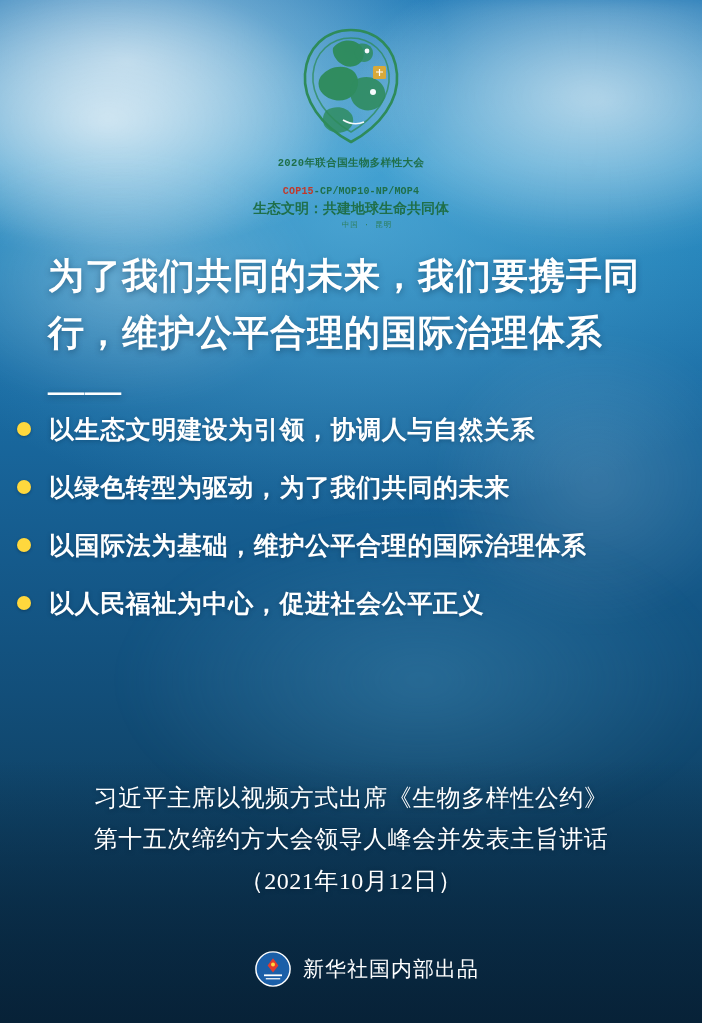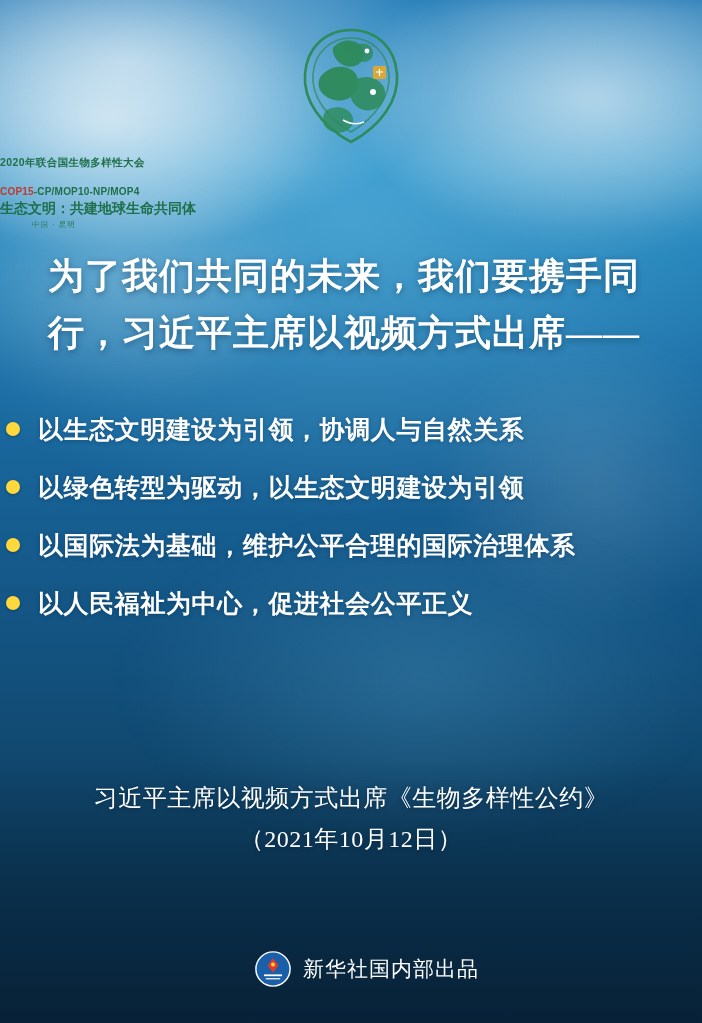--- a/index.html
+++ b/index.html
@@ -70,21 +70,22 @@
     background: radial-gradient(ellipse at 50% 50%, rgba(255,255,255,0.14), rgba(255,255,255,0) 70%);
     filter: blur(12px);
   }
 
   
   .emblem-wrap {
     position: absolute;
     top: 22px;
     left: 0;
     width: 702px;
-    text-align: left;
+    text-align: center;
+    font-family: Liberation Mono, monospace;
   }
   .emblem-art {
     width: 140px;
     height: 128px;
     margin: 0 auto;
     display: block;
   }
   .emblem-line1 {
     margin-top: 6px;
     font-size: 10.5px;
@@ -128,21 +129,21 @@
     font-size: 36px;
     line-height: 1.58;
     letter-spacing: 1px;
     text-shadow: 0 2px 6px rgba(0,40,70,0.45);
   }
 
   
   .bullets {
     position: absolute;
     top: 400px;
-    left: 6px;
+    left: 17px;
     width: 660px;
   }
   .bullet-row {
     display: flex;
     align-items: center;
     height: 58px;
   }
   .bullet-dot {
     width: 14px;
     height: 14px;
@@ -235,44 +236,45 @@
     <div class="emblem-line1">2020年联合国生物多样性大会</div>
     <div class="emblem-line2">
       <span>COP15</span><span class="sub">-CP/MOP10-NP/MOP4</span>
     </div>
     <div class="emblem-line3">生态文明：共建地球生命共同体</div>
     <div class="emblem-line4">中国 · 昆明</div>
   </div>
 
   <div class="headline">
     <div>为了我们共同的未来，我们要携手同</div>
-    <div>行，习近平主席以视频方式出席——</div>
+    <div>行，维护公平合理的国际治理体系——</div>
   </div>
 
   <div class="bullets">
     <div class="bullet-row">
       <span class="bullet-dot"></span>
       <span class="bullet-text">以生态文明建设为引领，协调人与自然关系</span>
     </div>
     <div class="bullet-row">
       <span class="bullet-dot"></span>
-      <span class="bullet-text">以绿色转型为驱动，以生态文明建设为引领</span>
+      <span class="bullet-text">以绿色转型为驱动，为了我们共同的未来</span>
     </div>
     <div class="bullet-row">
       <span class="bullet-dot"></span>
       <span class="bullet-text">以国际法为基础，维护公平合理的国际治理体系</span>
     </div>
     <div class="bullet-row">
       <span class="bullet-dot"></span>
       <span class="bullet-text">以人民福祉为中心，促进社会公平正义</span>
     </div>
   </div>
 
   <div class="caption">
     <div>习近平主席以视频方式出席《生物多样性公约》</div>
+    <div>第十五次缔约方大会领导人峰会并发表主旨讲话</div>
     <div>（2021年10月12日）</div>
   </div>
 
   <div class="footer">
     <svg class="footer-logo" viewBox="0 0 40 40">
       <circle cx="20" cy="20" r="19" fill="#1b5fa8" stroke="#ffffff" stroke-width="1.6"></circle>
       <path d="M20 8 L26 16 L20 24 L14 16 Z" fill="#e23b2e"></path>
       <path d="M10 26 h20 v2 h-20 z" fill="#ffffff"></path>
       <path d="M12 30 h16 v1.6 h-16 z" fill="#ffffff" opacity="0.85"></path>
       <circle cx="20" cy="15" r="2.2" fill="#ffd83d"></circle>

